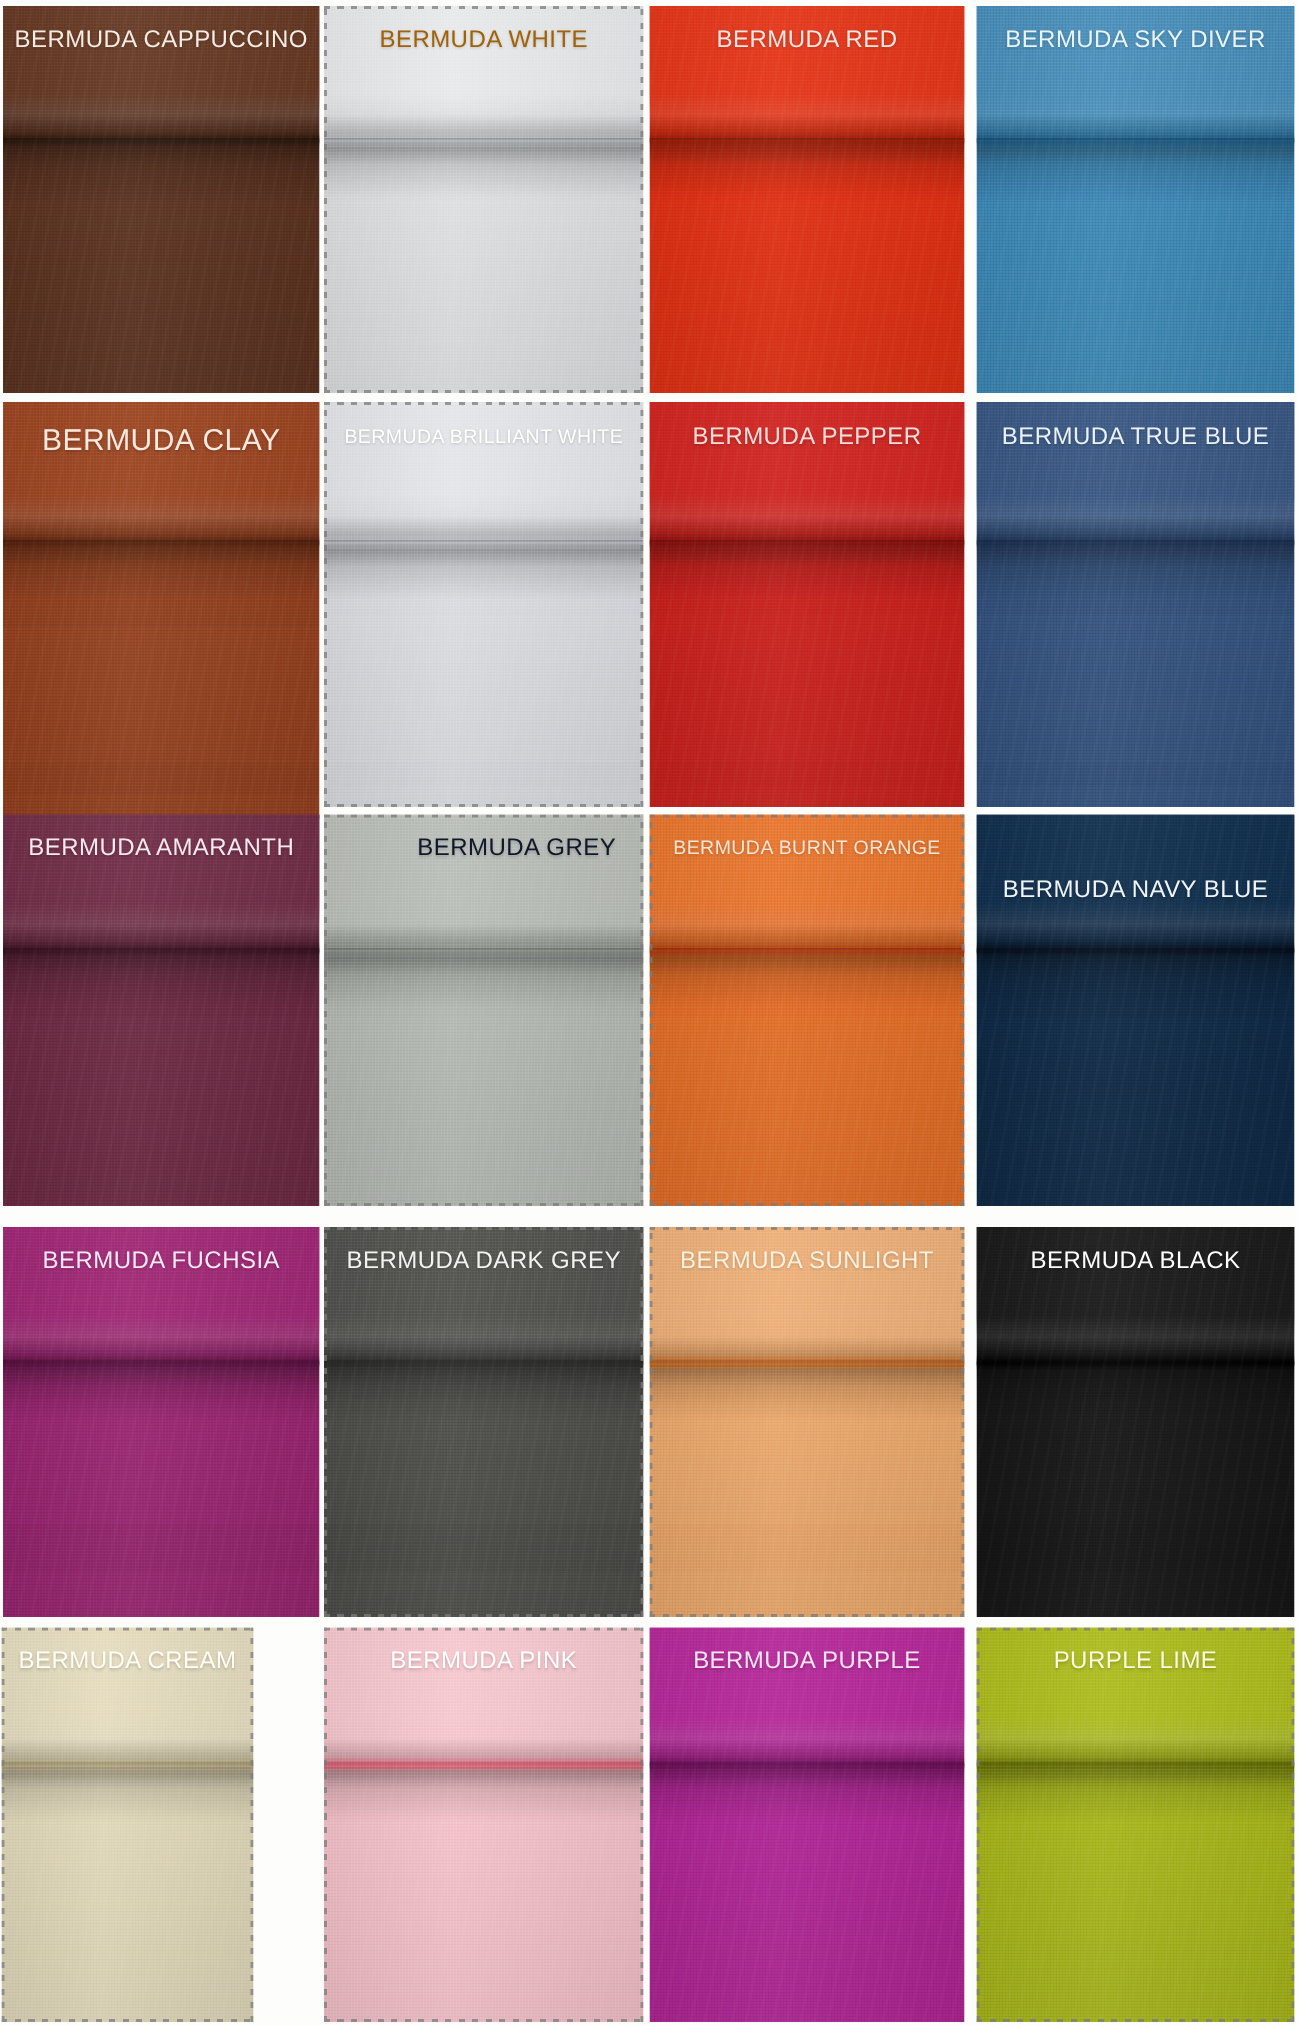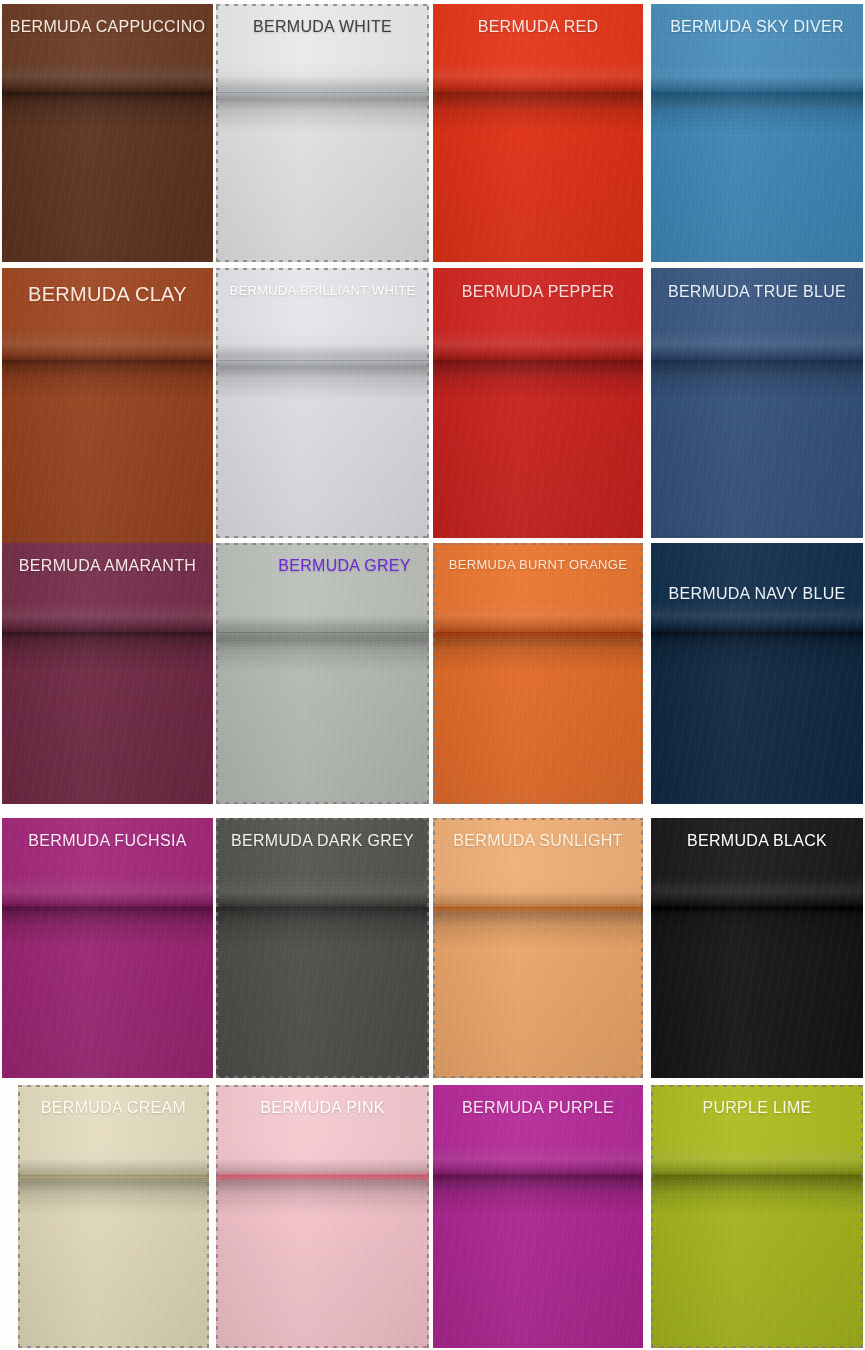--- a/index.html
+++ b/index.html
@@ -123,21 +123,21 @@
       <div class="slub"></div>
       <div class="label" style="top: 14px; color: rgb(246, 236, 227); font-size: 16px; text-shadow: rgba(0, 0, 0, 0.18) 0px 1px 2px;">BERMUDA CAPPUCCINO</div>
     </div>
     <div class="swatch dashed" style="left: 216px; top: 4px; width: 213px; height: 258px;">
       <div class="fill" style="background: rgb(221, 223, 224);"></div>
       <div class="shade" style="background: linear-gradient(rgb(232, 234, 235) 0%, rgb(232, 234, 235) 58px, rgba(255, 255, 255, 0.1) 72px, rgba(0, 0, 0, 0.16) 84px, rgb(182, 186, 189) 89px, rgba(0, 0, 0, 0.3) 95px, rgba(0, 0, 0, 0.12) 106px, rgba(0, 0, 0, 0) 128px, rgba(0, 0, 0, 0) 100%);"></div>
       <div class="fold" style="top: 88px; height: 4px; background: linear-gradient(rgba(0, 0, 0, 0.22), rgb(182, 186, 189), rgba(0, 0, 0, 0.1)); opacity: 0.9;"></div>
       <div class="shade" style="background: linear-gradient(rgba(0, 0, 0, 0) 126px, rgba(0, 0, 0, 0.05) 100%), linear-gradient(to right, rgba(0, 0, 0, 0.05), rgba(255, 255, 255, 0.04) 40%, rgba(0, 0, 0, 0.05));"></div>
       <div class="weave"></div>
       <div class="slub"></div>
-      <div class="label" style="top: 14px; color: #404040; font-size: 16px; text-shadow: rgba(0, 0, 0, 0.18) 0px 1px 2px;">BERMUDA WHITE</div>
+      <div class="label" style="top: 14px; color: #a16207; font-size: 16px; text-shadow: rgba(0, 0, 0, 0.18) 0px 1px 2px;">BERMUDA WHITE</div>
     </div>
     <div class="swatch" style="left: 651px; top: 4px; width: 212px; height: 258px;">
       <div class="fill" style="background: rgb(59, 133, 179);"></div>
       <div class="shade" style="background: linear-gradient(rgb(74, 143, 186) 0%, rgb(74, 143, 186) 58px, rgba(255, 255, 255, 0.1) 72px, rgba(0, 0, 0, 0.16) 84px, rgb(29, 93, 135) 89px, rgba(0, 0, 0, 0.3) 95px, rgba(0, 0, 0, 0.12) 106px, rgba(0, 0, 0, 0) 128px, rgba(0, 0, 0, 0) 100%);"></div>
       <div class="fold" style="top: 88px; height: 4px; background: linear-gradient(rgba(0, 0, 0, 0.22), rgb(29, 93, 135), rgba(0, 0, 0, 0.1)); opacity: 0.9;"></div>
       <div class="shade" style="background: linear-gradient(rgba(0, 0, 0, 0) 126px, rgba(0, 0, 0, 0.05) 100%), linear-gradient(to right, rgba(0, 0, 0, 0.05), rgba(255, 255, 255, 0.04) 40%, rgba(0, 0, 0, 0.05));"></div>
       <div class="weave"></div>
       <div class="slub"></div>
       <div class="label" style="top: 14px; color: rgb(232, 244, 250); font-size: 16px; text-shadow: rgba(0, 0, 0, 0.18) 0px 1px 2px;">BERMUDA SKY DIVER</div>
     </div>
@@ -195,21 +195,21 @@
       <div class="slub"></div>
       <div class="label" style="top: 14px; color: rgb(247, 232, 238); font-size: 16px; text-shadow: rgba(0, 0, 0, 0.18) 0px 1px 2px;">BERMUDA AMARANTH</div>
     </div>
     <div class="swatch dashed" style="left: 216px; top: 543px; width: 213px; height: 261px;">
       <div class="fill" style="background: rgb(179, 184, 178);"></div>
       <div class="shade" style="background: linear-gradient(rgb(188, 192, 186) 0%, rgb(188, 192, 186) 59px, rgba(255, 255, 255, 0.1) 73px, rgba(0, 0, 0, 0.16) 85px, rgb(142, 148, 142) 90px, rgba(0, 0, 0, 0.3) 96px, rgba(0, 0, 0, 0.12) 107px, rgba(0, 0, 0, 0) 129px, rgba(0, 0, 0, 0) 100%);"></div>
       <div class="fold" style="top: 89px; height: 4px; background: linear-gradient(rgba(0, 0, 0, 0.22), rgb(142, 148, 142), rgba(0, 0, 0, 0.1)); opacity: 0.9;"></div>
       <div class="shade" style="background: linear-gradient(rgba(0, 0, 0, 0) 127px, rgba(0, 0, 0, 0.05) 100%), linear-gradient(to right, rgba(0, 0, 0, 0.05), rgba(255, 255, 255, 0.04) 40%, rgba(0, 0, 0, 0.05));"></div>
       <div class="weave"></div>
       <div class="slub"></div>
-      <div class="label" style="top: 14px; color: #6d28d9; font-size: 16px; text-shadow: rgba(0, 0, 0, 0.18) 0px 1px 2px; margin-left: 44px;">BERMUDA GREY</div>
+      <div class="label" style="top: 14px; color: #0f172a; font-size: 16px; text-shadow: rgba(0, 0, 0, 0.18) 0px 1px 2px; margin-left: 44px;">BERMUDA GREY</div>
     </div>
     <div class="swatch dashed" style="left: 433px; top: 543px; width: 210px; height: 261px;">
       <div class="fill" style="background: rgb(224, 106, 38);"></div>
       <div class="shade" style="background: linear-gradient(rgb(232, 118, 47) 0%, rgb(232, 118, 47) 59px, rgba(255, 255, 255, 0.1) 73px, rgba(0, 0, 0, 0.16) 85px, rgb(178, 60, 16) 90px, rgba(0, 0, 0, 0.3) 96px, rgba(0, 0, 0, 0.12) 107px, rgba(0, 0, 0, 0) 129px, rgba(0, 0, 0, 0) 100%);"></div>
       <div class="fold" style="top: 89px; height: 4px; background: linear-gradient(rgba(0, 0, 0, 0.22), rgb(178, 60, 16), rgba(0, 0, 0, 0.1)); opacity: 0.9;"></div>
       <div class="shade" style="background: linear-gradient(rgba(0, 0, 0, 0) 127px, rgba(0, 0, 0, 0.05) 100%), linear-gradient(to right, rgba(0, 0, 0, 0.05), rgba(255, 255, 255, 0.04) 40%, rgba(0, 0, 0, 0.05));"></div>
       <div class="weave"></div>
       <div class="slub"></div>
       <div class="label" style="top: 14px; color: rgb(251, 230, 213); font-size: 13px; text-shadow: rgba(0, 0, 0, 0.18) 0px 1px 2px;">BERMUDA BURNT ORANGE</div>
     </div>
@@ -251,21 +251,21 @@
     </div>
     <div class="swatch" style="left: 651px; top: 818px; width: 212px; height: 260px;">
       <div class="fill" style="background: rgb(21, 21, 21);"></div>
       <div class="shade" style="background: linear-gradient(rgb(27, 27, 27) 0%, rgb(27, 27, 27) 59px, rgba(255, 255, 255, 0.1) 73px, rgba(0, 0, 0, 0.16) 85px, rgb(0, 0, 0) 90px, rgba(0, 0, 0, 0.3) 96px, rgba(0, 0, 0, 0.12) 107px, rgba(0, 0, 0, 0) 129px, rgba(0, 0, 0, 0) 100%);"></div>
       <div class="fold" style="top: 89px; height: 4px; background: linear-gradient(rgba(0, 0, 0, 0.22), rgb(0, 0, 0), rgba(0, 0, 0, 0.1)); opacity: 0.9;"></div>
       <div class="shade" style="background: linear-gradient(rgba(0, 0, 0, 0) 127px, rgba(0, 0, 0, 0.05) 100%), linear-gradient(to right, rgba(0, 0, 0, 0.05), rgba(255, 255, 255, 0.04) 40%, rgba(0, 0, 0, 0.05));"></div>
       <div class="weave"></div>
       <div class="slub"></div>
       <div class="label" style="top: 14px; color: rgb(255, 255, 255); font-size: 16px; text-shadow: rgba(0, 0, 0, 0.18) 0px 1px 2px;">BERMUDA BLACK</div>
     </div>
-    <div class="swatch dashed" style="left: 18px; top: 1085px; width: 191px; height: 263px;">
+    <div class="swatch dashed" style="left: 1px; top: 1085px; width: 168px; height: 263px;">
       <div class="fill" style="background: rgb(223, 214, 183);"></div>
       <div class="shade" style="background: linear-gradient(rgb(229, 220, 191) 0%, rgb(229, 220, 191) 60px, rgba(255, 255, 255, 0.1) 74px, rgba(0, 0, 0, 0.16) 86px, rgb(181, 168, 127) 91px, rgba(0, 0, 0, 0.3) 97px, rgba(0, 0, 0, 0.12) 108px, rgba(0, 0, 0, 0) 130px, rgba(0, 0, 0, 0) 100%);"></div>
       <div class="fold" style="top: 90px; height: 4px; background: linear-gradient(rgba(0, 0, 0, 0.22), rgb(181, 168, 127), rgba(0, 0, 0, 0.1)); opacity: 0.9;"></div>
       <div class="shade" style="background: linear-gradient(rgba(0, 0, 0, 0) 128px, rgba(0, 0, 0, 0.05) 100%), linear-gradient(to right, rgba(0, 0, 0, 0.05), rgba(255, 255, 255, 0.04) 40%, rgba(0, 0, 0, 0.05));"></div>
       <div class="weave"></div>
       <div class="slub"></div>
       <div class="label" style="top: 14px; color: rgb(255, 253, 244); font-size: 16px; text-shadow: rgba(0, 0, 0, 0.18) 0px 1px 2px;">BERMUDA CREAM</div>
     </div>
     <div class="swatch dashed" style="left: 216px; top: 1085px; width: 213px; height: 263px;">
       <div class="fill" style="background: rgb(243, 192, 200);"></div>

